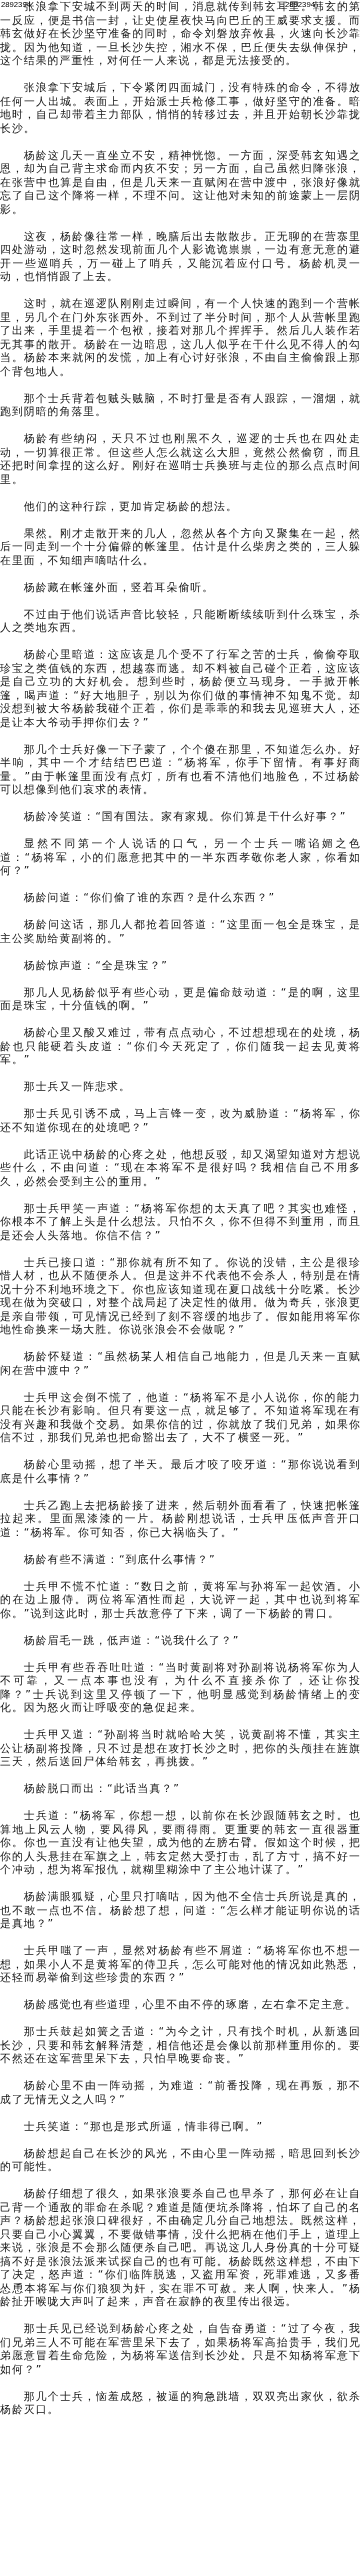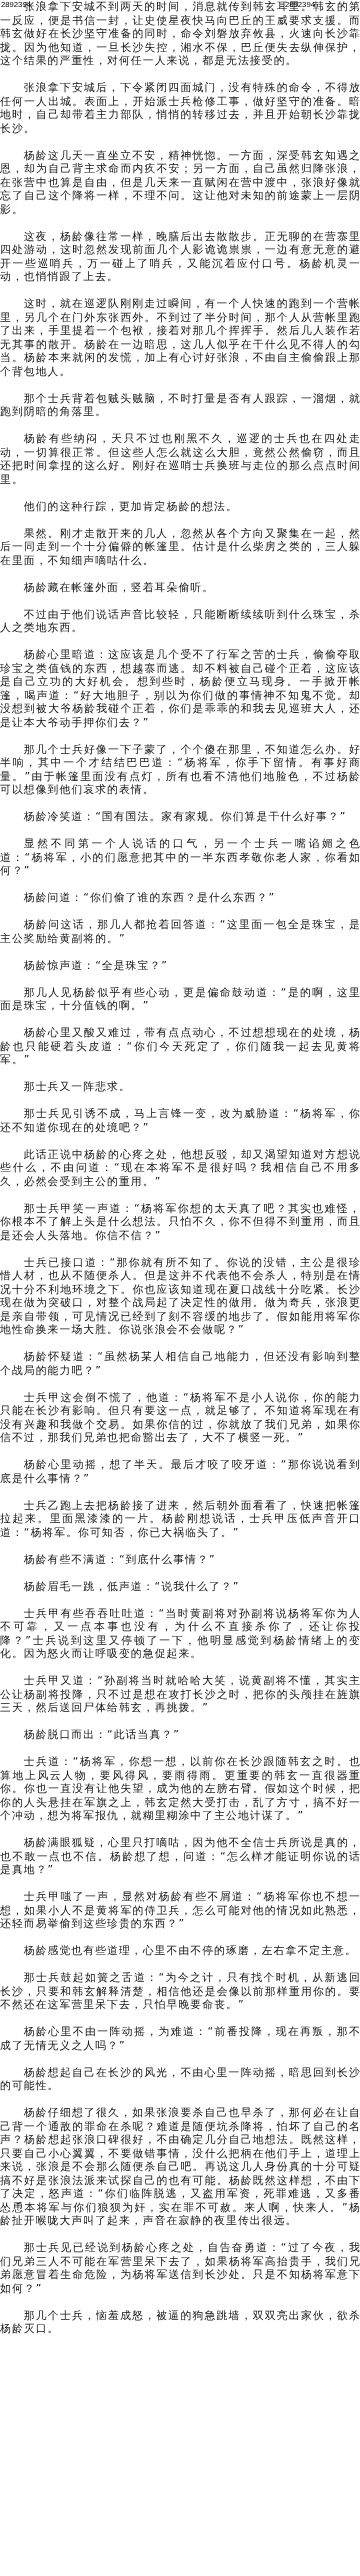--- a/index.html
+++ b/index.html
@@ -72,35 +72,37 @@
       <p>杨龄问道：“你们偷了谁的东西？是什么东西？”</p>
       <p>杨龄问这话，那几人都抢着回答道：“这里面一包全是珠宝，是主公奖励给黄副将的。”</p>
       <p>杨龄惊声道：“全是珠宝？”</p>
       <p>那几人见杨龄似乎有些心动，更是偏命鼓动道：“是的啊，这里面是珠宝，十分值钱的啊。”</p>
       <p>杨龄心里又酸又难过，带有点点动心，不过想想现在的处境，杨龄也只能硬着头皮道：“你们今天死定了，你们随我一起去见黄将军。”</p>
       <p>那士兵又一阵悲求。</p>
       <p>那士兵见引诱不成，马上言锋一变，改为威胁道：“杨将军，你还不知道你现在的处境吧？”</p>
       <p>此话正说中杨龄的心疼之处，他想反驳，却又渴望知道对方想说些什么，不由问道：“现在本将军不是很好吗？我相信自己不用多久，必然会受到主公的重用。”</p>
       <p>那士兵甲笑一声道：“杨将军你想的太天真了吧？其实也难怪，你根本不了解上头是什么想法。只怕不久，你不但得不到重用，而且是还会人头落地。你信不信？”</p>
       <p>士兵已接口道：“那你就有所不知了。你说的没错，主公是很珍惜人材，也从不随便杀人。但是这并不代表他不会杀人，特别是在情况十分不利地环境之下。你也应该知道现在夏口战线十分吃紧。长沙现在做为突破口，对整个战局起了决定性的做用。做为奇兵，张浪更是亲自带领，可见情况已经到了刻不容缓的地步了。假如能用将军你地性命换来一场大胜。你说张浪会不会做呢？”</p>
-      <p>杨龄怀疑道：“虽然杨某人相信自己地能力，但还没有影响到整个战局的能力吧？”</p>
+      <p>杨龄怀疑道：“虽然杨某人相信自己地能力，但是几天来一直赋闲在营中渡中？”</p>
       <p>士兵甲这会倒不慌了，他道：“杨将军不是小人说你，你的能力只能在长沙有影响。但只有要这一点，就足够了。不知道将军现在有没有兴趣和我做个交易。如果你信的过，你就放了我们兄弟，如果你信不过，那我们兄弟也把命豁出去了，大不了横竖一死。”</p>
       <p>杨龄心里动摇，想了半天。最后才咬了咬牙道：“那你说说看到底是什么事情？”</p>
       <p>士兵乙跑上去把杨龄接了进来，然后朝外面看看了，快速把帐篷拉起来。里面黑漆漆的一片。杨龄刚想说话，士兵甲压低声音开口道：“杨将军。你可知否，你已大祸临头了。”</p>
       <p>杨龄有些不满道：“到底什么事情？”</p>
+      <p>士兵甲不慌不忙道：“数日之前，黄将军与孙将军一起饮酒。小的在边上服侍。两位将军酒性而起，大说评一起，其中也说到将军你。”说到这此时，那士兵故意停了下来，调了一下杨龄的胃口。</p>
       <p>杨龄眉毛一跳，低声道：“说我什么了？”</p>
       <p>士兵甲有些吞吞吐吐道：“当时黄副将对孙副将说杨将军你为人不可靠，又一点本事也没有，为什么不直接杀你了，还让你投降？”士兵说到这里又停顿了一下，他明显感觉到杨龄情绪上的变化。因为怒火而让呼吸变的急促起来。</p>
       <p>士兵甲又道：“孙副将当时就哈哈大笑，说黄副将不懂，其实主公让杨副将投降，只不过是想在攻打长沙之时，把你的头颅挂在旌旗三天，然后送回尸体给韩玄，再挑拨。”</p>
       <p>杨龄脱口而出：“此话当真？”</p>
       <p>士兵道：“杨将军，你想一想，以前你在长沙跟随韩玄之时。也算地上风云人物，要风得风，要雨得雨。更重要的韩玄一直很器重你。你也一直没有让他失望，成为他的左膀右臂。假如这个时候，把你的人头悬挂在军旗之上，韩玄定然大受打击，乱了方寸，搞不好一个冲动，想为将军报仇，就糊里糊涂中了主公地计谋了。”</p>
       <p>杨龄满眼狐疑，心里只打嘀咕，因为他不全信士兵所说是真的，也不敢一点也不信。杨龄想了想，问道：“怎么样才能证明你说的话是真地？”</p>
       <p>士兵甲嗤了一声，显然对杨龄有些不屑道：“杨将军你也不想一想，如果小人不是黄将军的侍卫兵，怎么可能对他的情况如此熟悉，还轻而易举偷到这些珍贵的东西？”</p>
       <p>杨龄感觉也有些道理，心里不由不停的琢磨，左右拿不定主意。</p>
       <p>那士兵鼓起如簧之舌道：“为今之计，只有找个时机，从新逃回长沙，只要和韩玄解释清楚，相信他还是会像以前那样重用你的。要不然还在这军营里呆下去，只怕早晚要命丧。”</p>
       <p>杨龄心里不由一阵动摇，为难道：“前番投降，现在再叛，那不成了无情无义之人吗？”</p>
+      <p>士兵笑道：“那也是形式所逼，情非得已啊。”</p>
       <p>杨龄想起自己在长沙的风光，不由心里一阵动摇，暗思回到长沙的可能性。</p>
       <p>杨龄仔细想了很久，如果张浪要杀自己也早杀了，那何必在让自己背一个通敌的罪命在杀呢？难道是随便坑杀降将，怕坏了自己的名声？杨龄想起张浪口碑很好，不由确定几分自己地想法。既然这样，只要自己小心翼翼，不要做错事情，没什么把柄在他们手上，道理上来说，张浪是不会那么随便杀自己吧。再说这几人身份真的十分可疑搞不好是张浪法派来试探自己的也有可能。杨龄既然这样想，不由下了决定，怒声道：“你们临阵脱逃，又盗用军资，死罪难逃，又多番怂恿本将军与你们狼狈为奸，实在罪不可赦。来人啊，快来人。”杨龄扯开喉咙大声叫了起来，声音在寂静的夜里传出很远。</p>
       <p>那士兵见已经说到杨龄心疼之处，自告奋勇道：“过了今夜，我们兄弟三人不可能在军营里呆下去了，如果杨将军高抬贵手，我们兄弟愿意冒着生命危险，为杨将军送信到长沙处。只是不知杨将军意下如何？”</p>
       <p>那几个士兵，恼羞成怒，被逼的狗急跳墙，双双亮出家伙，欲杀杨龄灭口。</p>
     </div>
 
 </div>
 
 
 </body></html>

